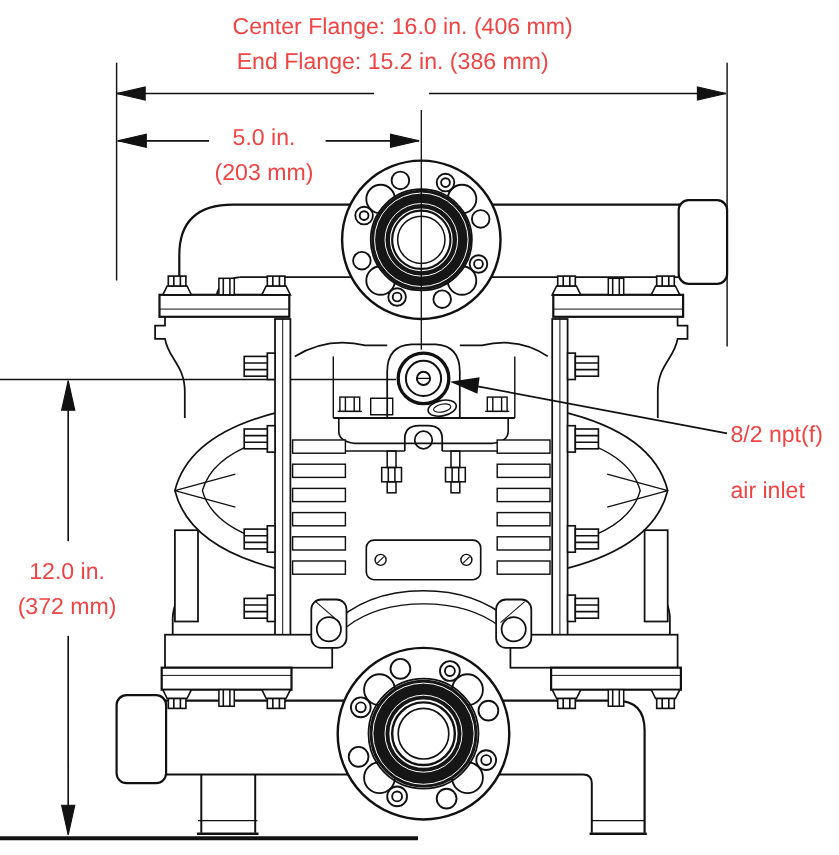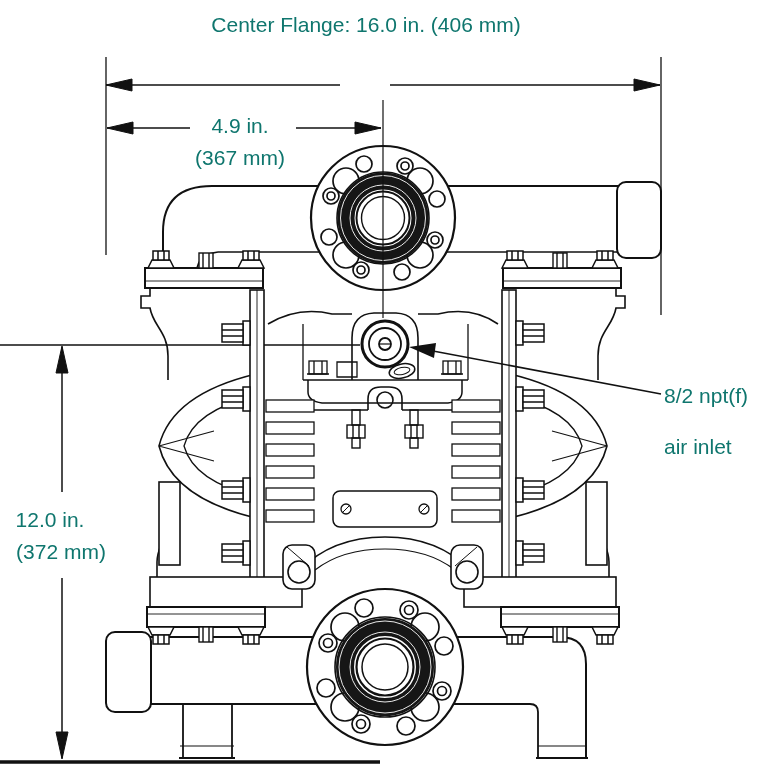--- a/index.html
+++ b/index.html
@@ -1,19 +1,19 @@
 <!DOCTYPE html>
 <html><head>
 <meta charset="utf-8">
 <style>
   html,body{margin:0;padding:0;background:#fff;}
   #stage{position:relative;width:763px;height:777px;background:#fff;overflow:hidden;
          font-family:"Liberation Sans",sans-serif;}
   svg{position:absolute;left:0;top:0;}
-  .t{position:absolute;font-size:21px;line-height:1.2;color:#0f766e;white-space:nowrap;}
+  .t{position:absolute;font-size:21px;line-height:1.2;color:#ef4444;white-space:nowrap;}
   .tc{transform:translateX(-50%);}
 </style>
 </head>
 <body>
 
 <div id="stage">
 
 <svg width="763" height="777" viewBox="0 0 763 777">
   <defs>
     <g id="bolt-up" stroke="#111" stroke-width="1.5" fill="#fff">
@@ -263,19 +263,20 @@
 
   <line x1="383" y1="100" x2="383" y2="318" stroke="#111" stroke-width="1.2"></line>
 
   <g>
     <line x1="433" y1="351" x2="661" y2="394" stroke="#111" stroke-width="1.6"></line>
     <polygon points="409,347 436,343 434,358" fill="#111"></polygon>
   </g>
 </svg>
 
   <div class="t tc" style="left:366px;top:12px">Center Flange: 16.0 in. (406 mm)</div>
-  <div class="t tc" style="left:240px;top:113px">4.9 in.</div>
-  <div class="t tc" style="left:240px;top:145px">(367 mm)</div>
-  <div class="t tc" style="left:50px;top:507px">12.0 in.</div>
+  <div class="t tc" style="left:357px;top:44px">End Flange: 15.2 in. (386 mm)</div>
+  <div class="t tc" style="left:240px;top:113px">5.0 in.</div>
+  <div class="t tc" style="left:240px;top:145px">(203 mm)</div>
+  <div class="t tc" style="left:61px;top:507px">12.0 in.</div>
   <div class="t tc" style="left:61px;top:539px">(372 mm)</div>
   <div class="t" style="left:664px;top:383px">8/2 npt(f)</div>
   <div class="t" style="left:664px;top:434px">air inlet</div>
 </div>
 
 </body></html>

